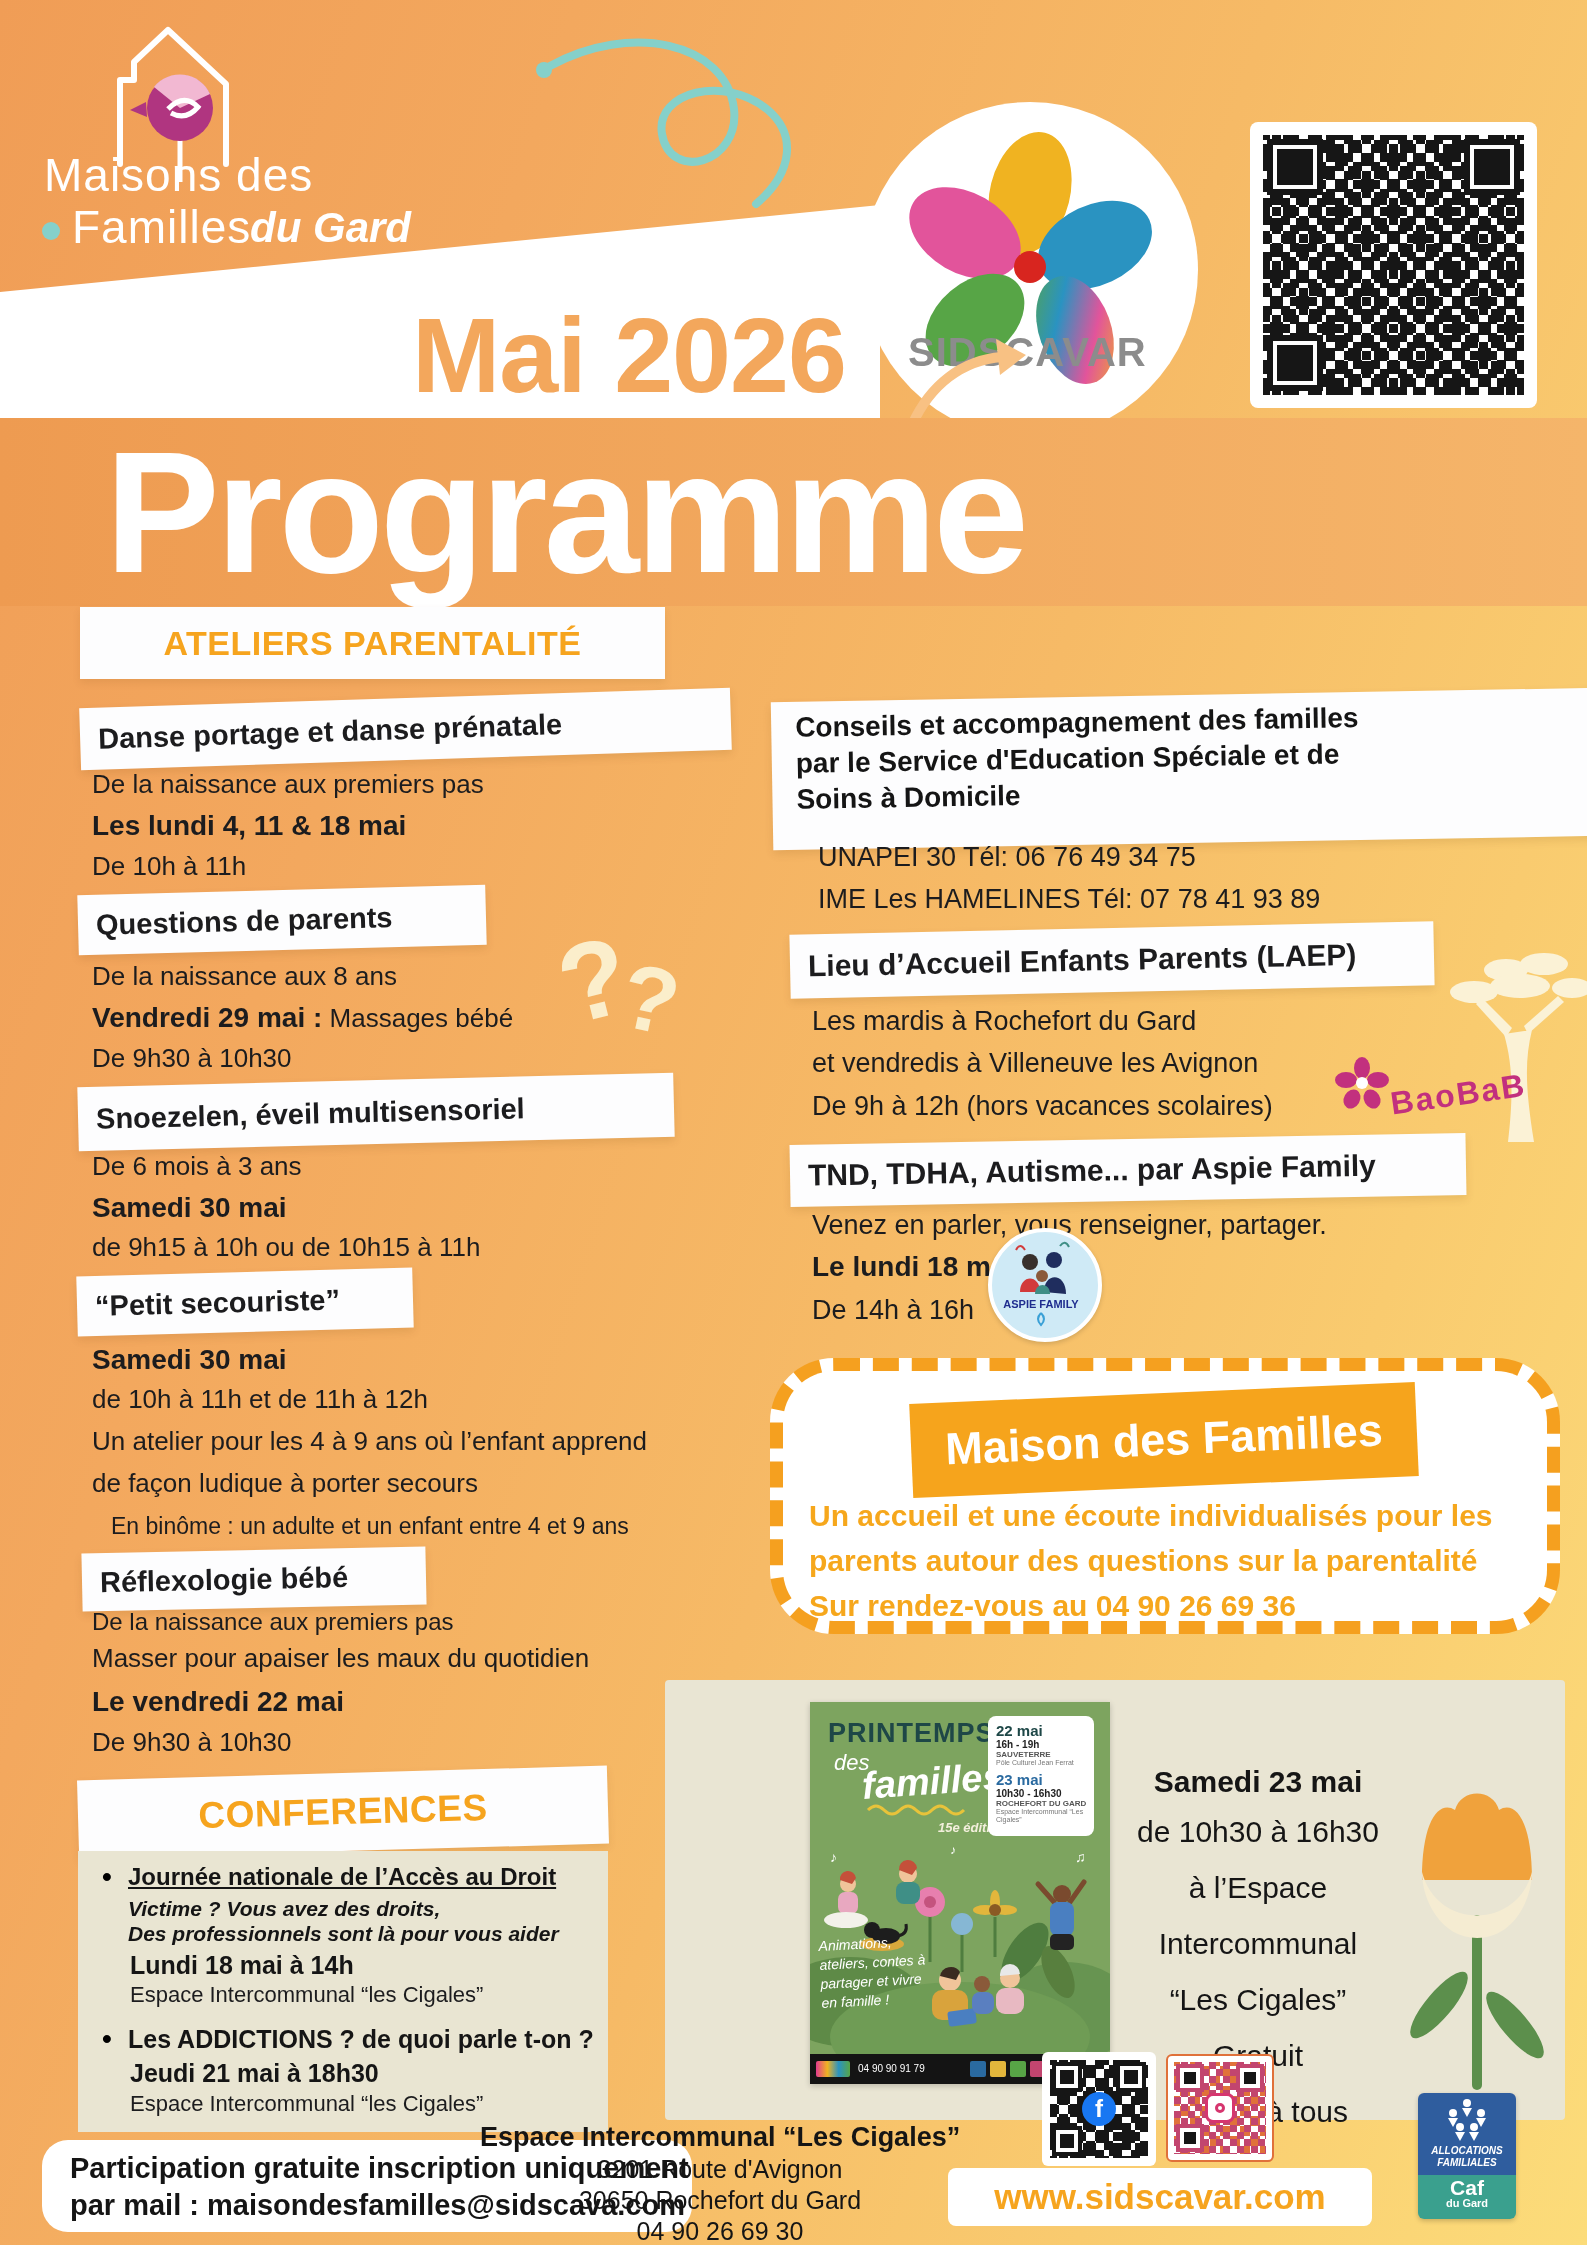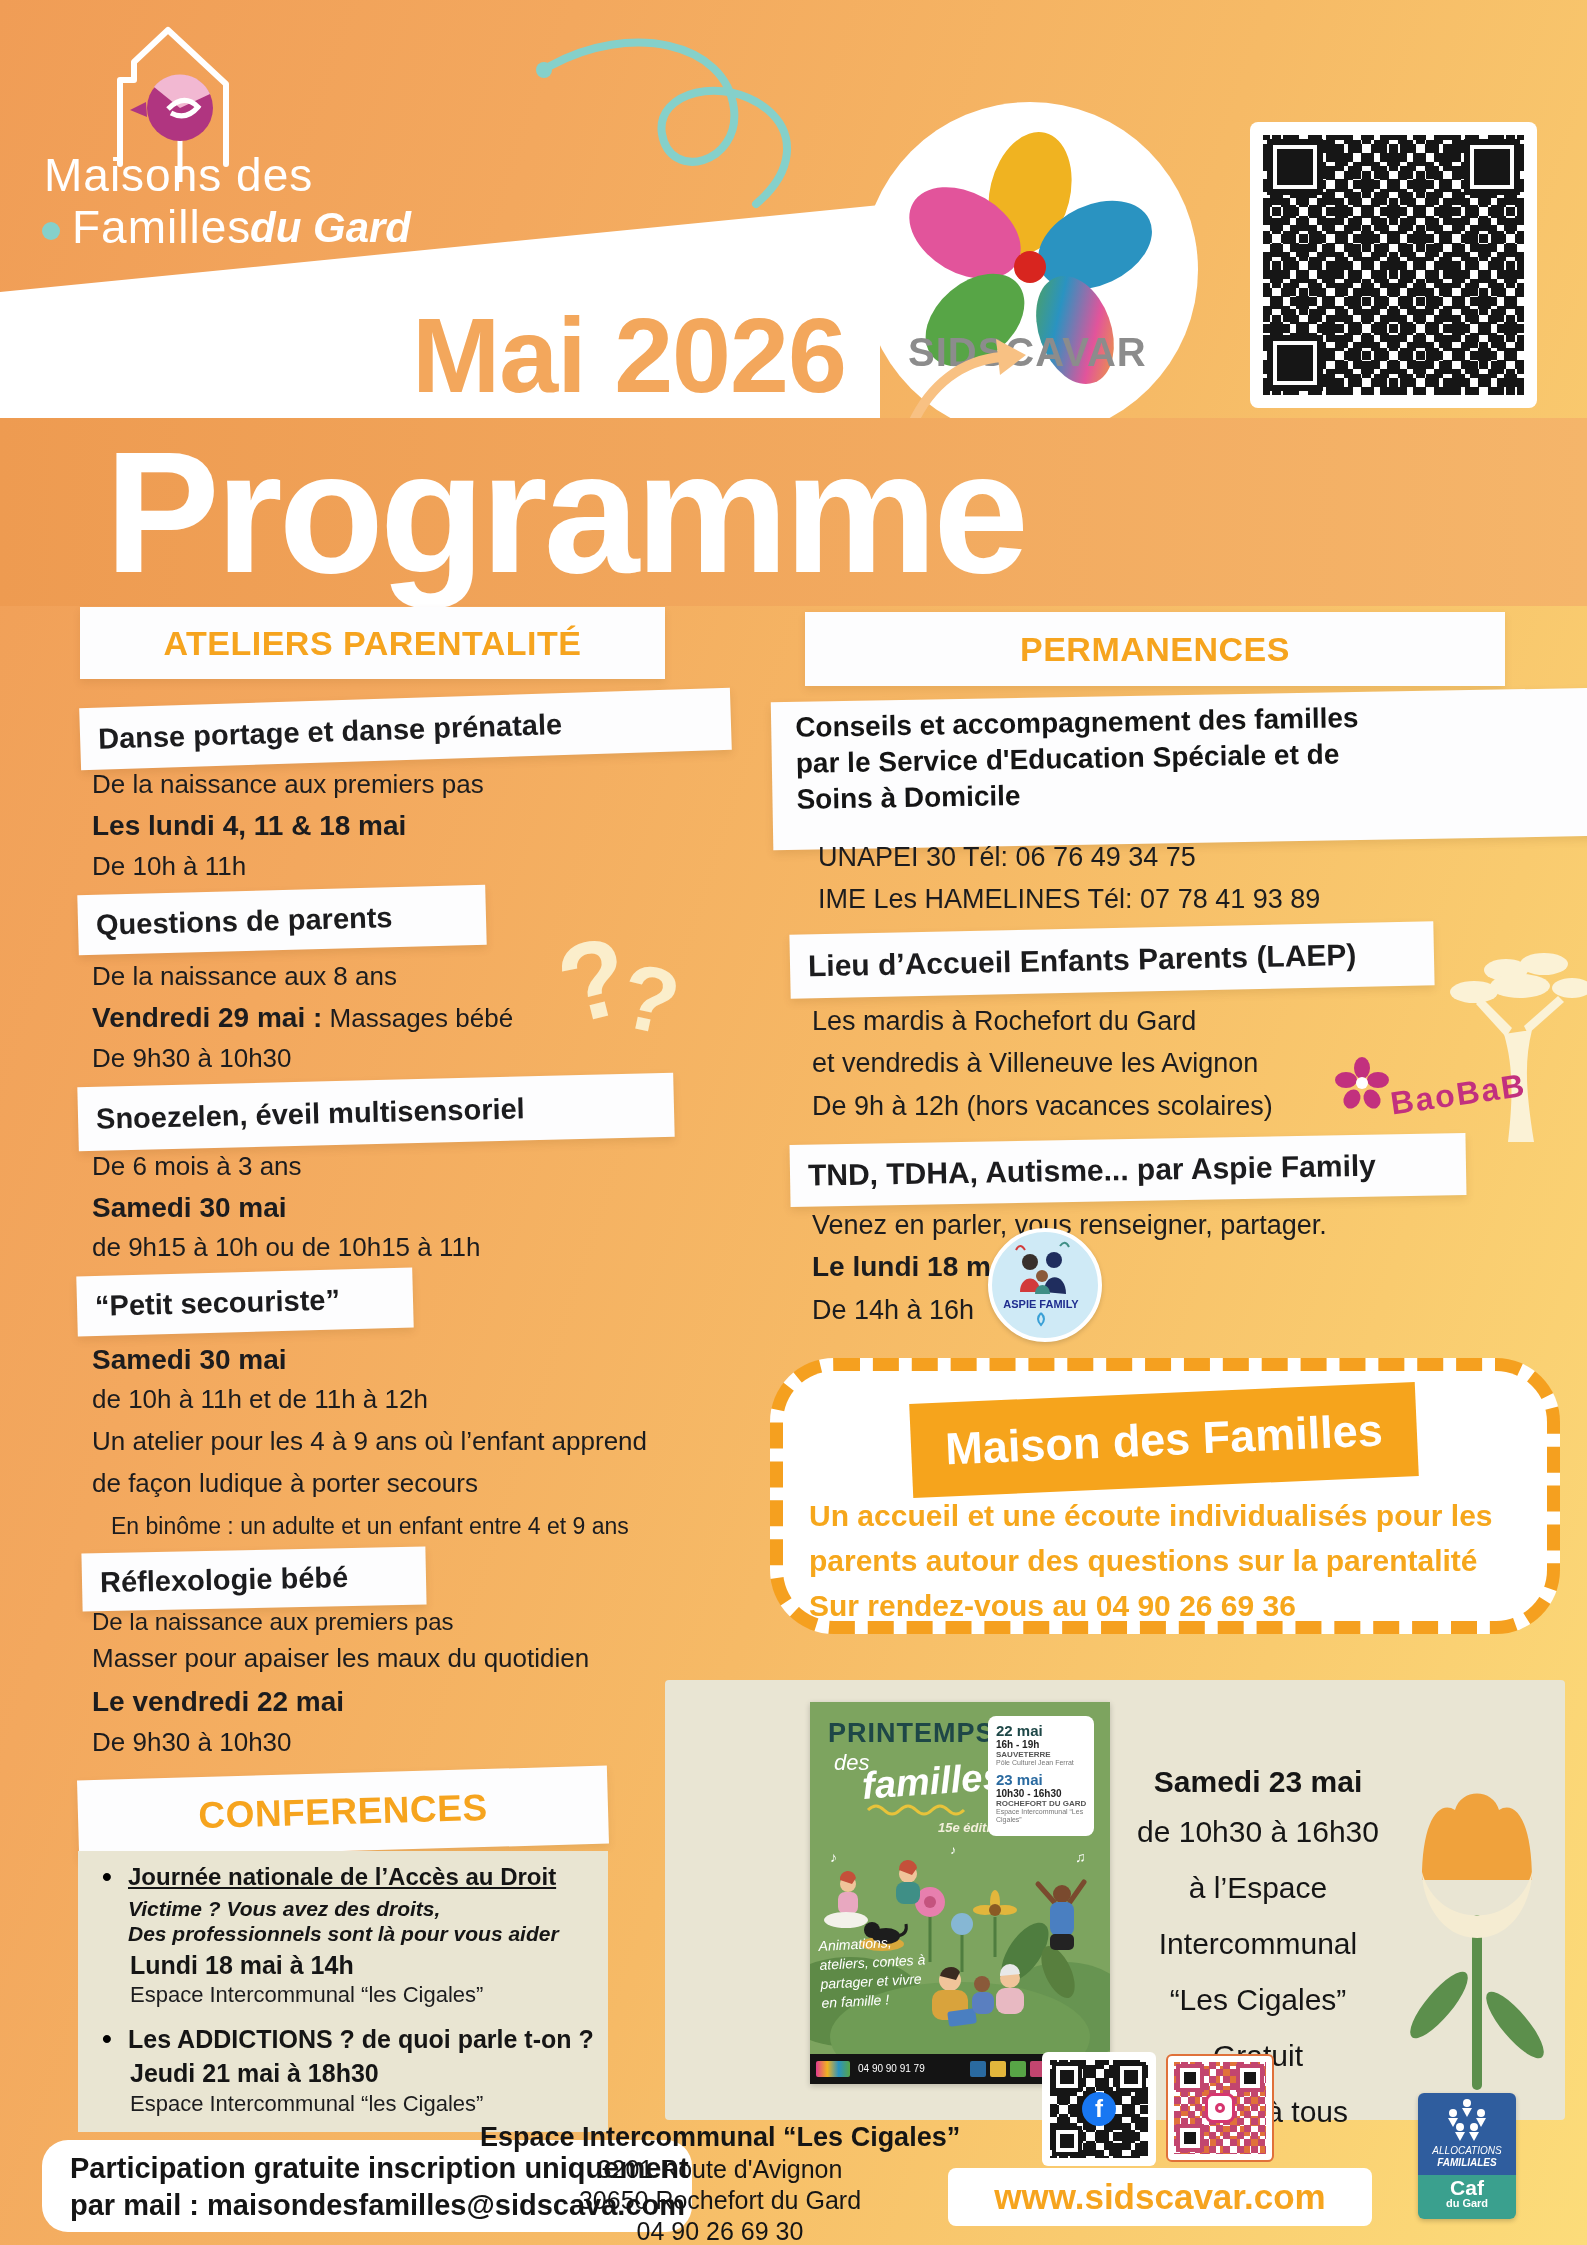--- a/index.html
+++ b/index.html
@@ -150,23 +150,20 @@
     <div class="abs nw" style="left:50px;top:174px;font-size:25px;font-weight:800;color:#151515;">Les ADDICTIONS ? de quoi parle t-on ?</div>
     <div class="abs nw" style="left:52px;top:208px;font-size:25px;font-weight:800;color:#151515;">Jeudi 21 mai à 18h30</div>
     <div class="abs nw" style="left:52px;top:240px;font-size:22px;color:#1c1c1e;">Espace Intercommunal “les Cigales”</div>
   </div>
 
   <div class="abs" style="left:42px;top:2140px;width:650px;height:92px;background:#fff;border-radius:26px;">
     <div class="abs nw" style="left:28px;top:12px;font-size:29px;font-weight:800;color:#151515;">Participation gratuite inscription uniquement</div>
     <div class="abs nw" style="left:28px;top:49px;font-size:29px;font-weight:800;color:#151515;">par mail : maisondesfamilles@sidscava.com</div>
   </div>
 
-  <div class="abs headbar" style="left:805px;top:612px;width:700px;height:74px;font-size:34px;">
-    <span>PERMANENCES</span>
-  </div>
 
   <div class="abs whitebar" style="left:772px;top:695px;width:786px;height:132px;transform:rotate(-1deg);align-items:flex-start;padding:8px 24px;">
     <div style="font-size:28px;line-height:36px;font-weight:700;color:#151515;">
       <div class="nw">Conseils et accompagnement des familles</div>
       <div class="nw">par le Service d'Education Spéciale et de</div>
       <div class="nw">Soins à Domicile</div>
     </div>
   </div>
   <div class="abs tl nw" style="left:818px;top:842px;font-size:27px;">UNAPEI 30 Tél: 06 76 49 34 75</div>
   <div class="abs tl nw" style="left:818px;top:884px;font-size:27px;">IME Les HAMELINES Tél: 07 78 41 93 89</div>
@@ -375,21 +372,21 @@
           <circle cx="11" cy="16" r="4"></circle>
             <path d="M6,21 L16,21 L11,30 Z"></path>
           <circle cx="39" cy="16" r="4"></circle>
             <path d="M34,21 L44,21 L39,30 Z"></path>
           <circle cx="18" cy="30" r="4"></circle>
             <path d="M13,35 L23,35 L18,44 Z"></path>
           <circle cx="32" cy="30" r="4"></circle>
             <path d="M27,35 L37,35 L32,44 Z"></path>
         </g>
       </svg>
-      <div class="abs nw" style="left:0;top:52px;width:98px;text-align:center;font-size:10px;font-style:italic;font-weight:400;color:#fff;">ALLOCATIONS</div>
+      <div class="abs nw" style="left:0;top:52px;width:98px;text-align:center;font-size:10px;font-style:italic;font-weight:700;color:#fff;">ALLOCATIONS</div>
       <div class="abs nw" style="left:0;top:64px;width:98px;text-align:center;font-size:10px;font-style:italic;font-weight:700;color:#fff;">FAMILIALES</div>
     </div>
     <div class="abs" style="left:0;top:82px;width:98px;height:44px;background:#3aa08e;text-align:center;">
       <span class="nw" style="font-size:21px;font-weight:800;color:#fff;line-height:26px;">Caf</span>
       <div class="nw" style="font-size:11px;font-weight:700;color:#fff;margin-top:-4px;">du Gard</div>
     </div>
   </div>
 
 </div>
 

